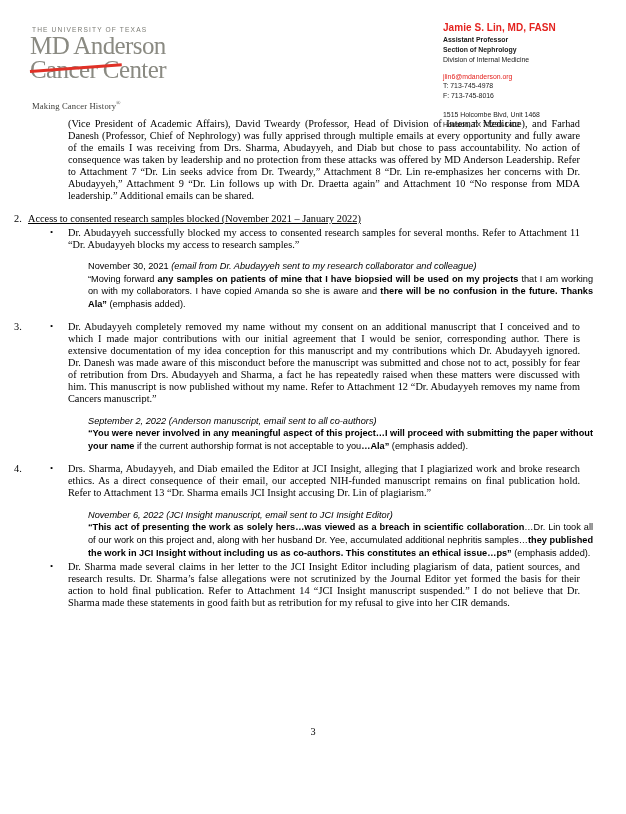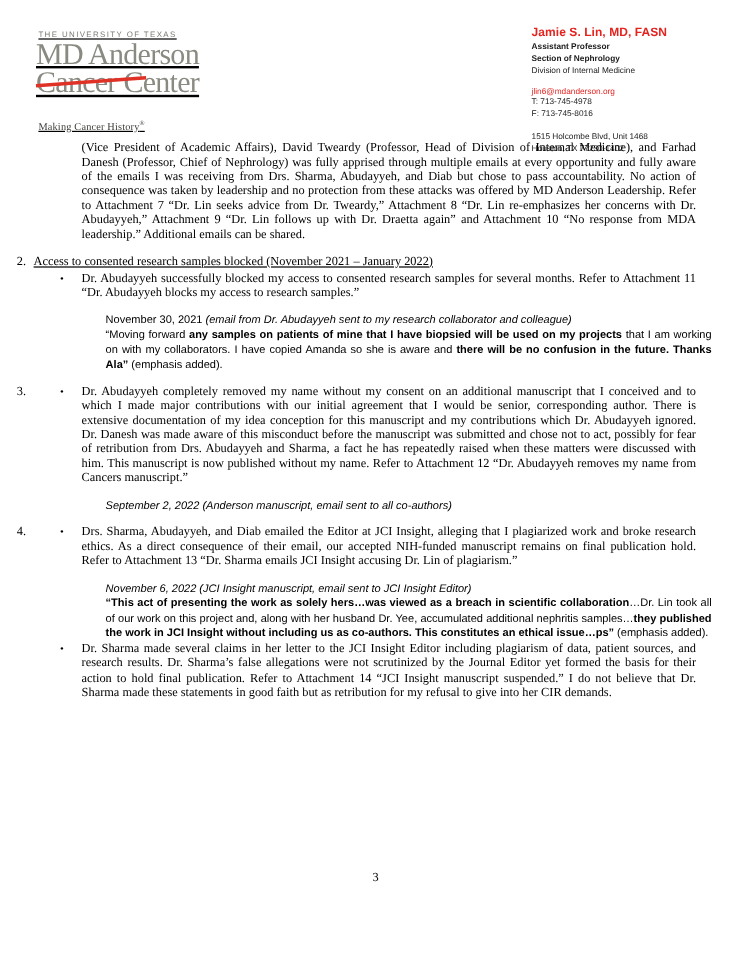--- a/index.html
+++ b/index.html
@@ -21,21 +21,20 @@
     position: absolute;
     top: 0; left: 0; right: 0;
     height: 118px;
   }
 
   .logo-block {
     position: absolute;
     left: 30px;
     top: 26px;
     width: 190px;
-    text-decoration: underline;
   }
   .logo-univ {
     font-family: "Liberation Sans", sans-serif;
     font-size: 6.6px;
     letter-spacing: 1.15px;
     color: #7b7b74;
     font-weight: 400;
     margin: 0 0 1px 2px;
   }
   .logo-main {
@@ -229,20 +228,21 @@
         <div class="quote">
           <div class="qdate"><span class="qdate-lead">November 30, 2021 </span><span>(email from Dr. Abudayyeh sent to my research collaborator and colleague)</span></div>
           <div class="qtext"><span>“Moving forward </span><b>any samples on patients of mine that I have biopsied will be used on my projects</b><span> that I am working on with my collaborators. I have copied Amanda so she is aware and </span><b>there will be no confusion in the future. Thanks Ala”</b><span> (emphasis added).</span></div>
         </div>
       </div>
       <div class="section">
         <div class="section-head"><span class="section-num">3.</span></div>
         <div class="bullet"><span class="bullet-dot">•</span><span>Dr. Abudayyeh completely removed my name without my consent on an additional manuscript that I conceived and to which I made major contributions with our initial agreement that I would be senior, corresponding author. There is extensive documentation of my idea conception for this manuscript and my contributions which Dr. Abudayyeh ignored. Dr. Danesh was made aware of this misconduct before the manuscript was submitted and chose not to act, possibly for fear of retribution from Drs. Abudayyeh and Sharma, a fact he has repeatedly raised when these matters were discussed with him. This manuscript is now published without my name. Refer to Attachment 12 “Dr. Abudayyeh removes my name from Cancers manuscript.”</span></div>
         <div class="quote">
           <div class="qdate all-italic"><span class="qdate-lead">September 2, 2022 </span><span>(Anderson manuscript, email sent to all co-authors)</span></div>
+          <div class="qtext"><b>“You were never involved in any meaningful aspect of this project…I will proceed with submitting the paper without your name</b><span> if the current authorship format is not acceptable to you</span><b>…Ala”</b><span> (emphasis added).</span></div>
         </div>
       </div>
       <div class="section">
         <div class="section-head"><span class="section-num">4.</span></div>
         <div class="bullet"><span class="bullet-dot">•</span><span>Drs. Sharma, Abudayyeh, and Diab emailed the Editor at JCI Insight, alleging that I plagiarized work and broke research ethics. As a direct consequence of their email, our accepted NIH-funded manuscript remains on final publication hold. Refer to Attachment 13 “Dr. Sharma emails JCI Insight accusing Dr. Lin of plagiarism.”</span></div>
         <div class="quote">
           <div class="qdate all-italic"><span class="qdate-lead">November 6, 2022 </span><span>(JCI Insight manuscript, email sent to JCI Insight Editor)</span></div>
           <div class="qtext"><b>“This act of presenting the work as solely hers…was viewed as a breach in scientific collaboration</b><span>…Dr. Lin took all of our work on this project and, along with her husband Dr. Yee, accumulated additional nephritis samples…</span><b>they published the work in JCI Insight without including us as co-authors. This constitutes an ethical issue…ps”</b><span> (emphasis added).</span></div>
         </div>
         <div class="bullet"><span class="bullet-dot">•</span><span>Dr. Sharma made several claims in her letter to the JCI Insight Editor including plagiarism of data, patient sources, and research results. Dr. Sharma’s false allegations were not scrutinized by the Journal Editor yet formed the basis for their action to hold final publication. Refer to Attachment 14 “JCI Insight manuscript suspended.” I do not believe that Dr. Sharma made these statements in good faith but as retribution for my refusal to give into her CIR demands.</span></div>

